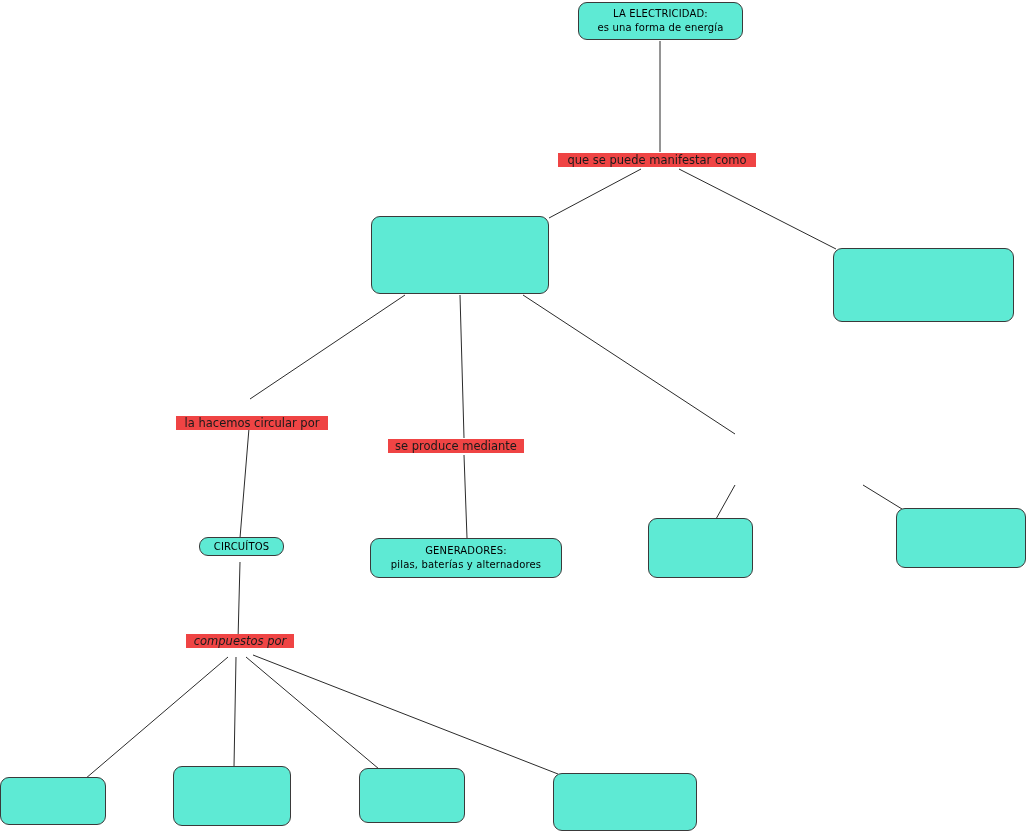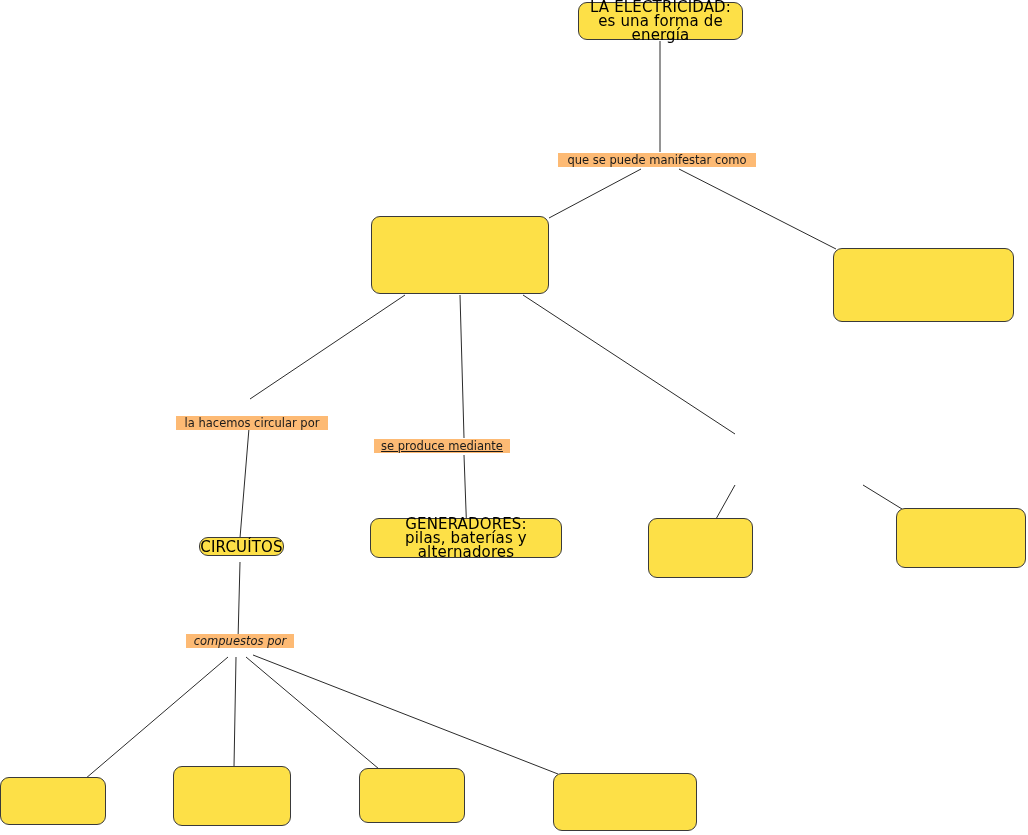--- a/index.html
+++ b/index.html
@@ -21,43 +21,43 @@
   #edges {
     position: absolute;
     top: 0;
     left: 0;
     width: 1028px;
     height: 835px;
   }
   .node {
     position: absolute;
     box-sizing: border-box;
-    background: #fde047;
+    background: #5eead4;
     border: 1px solid #3a3a3a;
     border-radius: 9px;
     display: flex;
     align-items: center;
     justify-content: center;
     text-align: center;
     color: #000000;
-    font-size: 15px;
+    font-size: 10px;
     line-height: 14px;
     letter-spacing: 0.15px;
     white-space: pre-line;
     padding: 2px 4px;
     z-index: 2;
   }
   .link-label {
     position: absolute;
     color: #1a1a1a;
     font-size: 11.5px;
     line-height: 14px;
     text-align: center;
     white-space: pre-line;
-    background: #fdba74;
+    background: #ef4444;
     z-index: 3;
     padding: 0 2px;
   }
 </style>
 </head>
 <body>
 
 <div id="canvas">
   <svg id="edges" viewBox="0 0 1028 835" xmlns="http://www.w3.org/2000/svg">
       <line x1="660" y1="41" x2="660" y2="152" stroke="#2b2b2b" stroke-width="1"></line>
@@ -74,25 +74,25 @@
       <line x1="228" y1="657" x2="85" y2="779" stroke="#2b2b2b" stroke-width="1"></line>
       <line x1="236" y1="657" x2="234" y2="767" stroke="#2b2b2b" stroke-width="1"></line>
       <line x1="246" y1="657" x2="379" y2="769" stroke="#2b2b2b" stroke-width="1"></line>
       <line x1="253" y1="655" x2="558" y2="774" stroke="#2b2b2b" stroke-width="1"></line>
     </svg>
 <div class="node" style="left: 578px; top: 2px; width: 165px; height: 38px;">LA ELECTRICIDAD:
 es una forma de energía</div>
     <div class="node" style="left: 371px; top: 216px; width: 178px; height: 78px;"></div>
     <div class="node" style="left: 833px; top: 248px; width: 181px; height: 74px;"></div>
     <div class="node" style="left: 199px; top: 537px; width: 85px; height: 19px;">CIRCUÍTOS</div>
-    <div class="node" style="left: 370px; top: 518px; width: 192px; height: 40px;">GENERADORES:
+    <div class="node" style="left: 370px; top: 538px; width: 192px; height: 40px;">GENERADORES:
 pilas, baterías y alternadores</div>
     <div class="node" style="left: 648px; top: 518px; width: 105px; height: 60px;"></div>
     <div class="node" style="left: 896px; top: 508px; width: 130px; height: 60px;"></div>
     <div class="node" style="left: 0px; top: 777px; width: 106px; height: 48px;"></div>
     <div class="node" style="left: 173px; top: 766px; width: 118px; height: 60px;"></div>
     <div class="node" style="left: 359px; top: 768px; width: 106px; height: 55px;"></div>
     <div class="node" style="left: 553px; top: 773px; width: 144px; height: 58px;"></div>
     <div class="link-label" style="left: 558px; top: 153px; width: 194px;">que se puede manifestar como</div>
     <div class="link-label" style="left: 176px; top: 400px; width: 148px; margin-top: 16px;">la hacemos circular por</div>
-    <div class="link-label" style="left: 374px; top: 439px; width: 132px; text-decoration: underline;">se produce mediante</div>
+    <div class="link-label" style="left: 388px; top: 439px; width: 132px;">se produce mediante</div>
     <div class="link-label" style="left: 186px; top: 634px; width: 104px; font-style: italic;">compuestos por</div>
   </div>
 
 </body></html>

